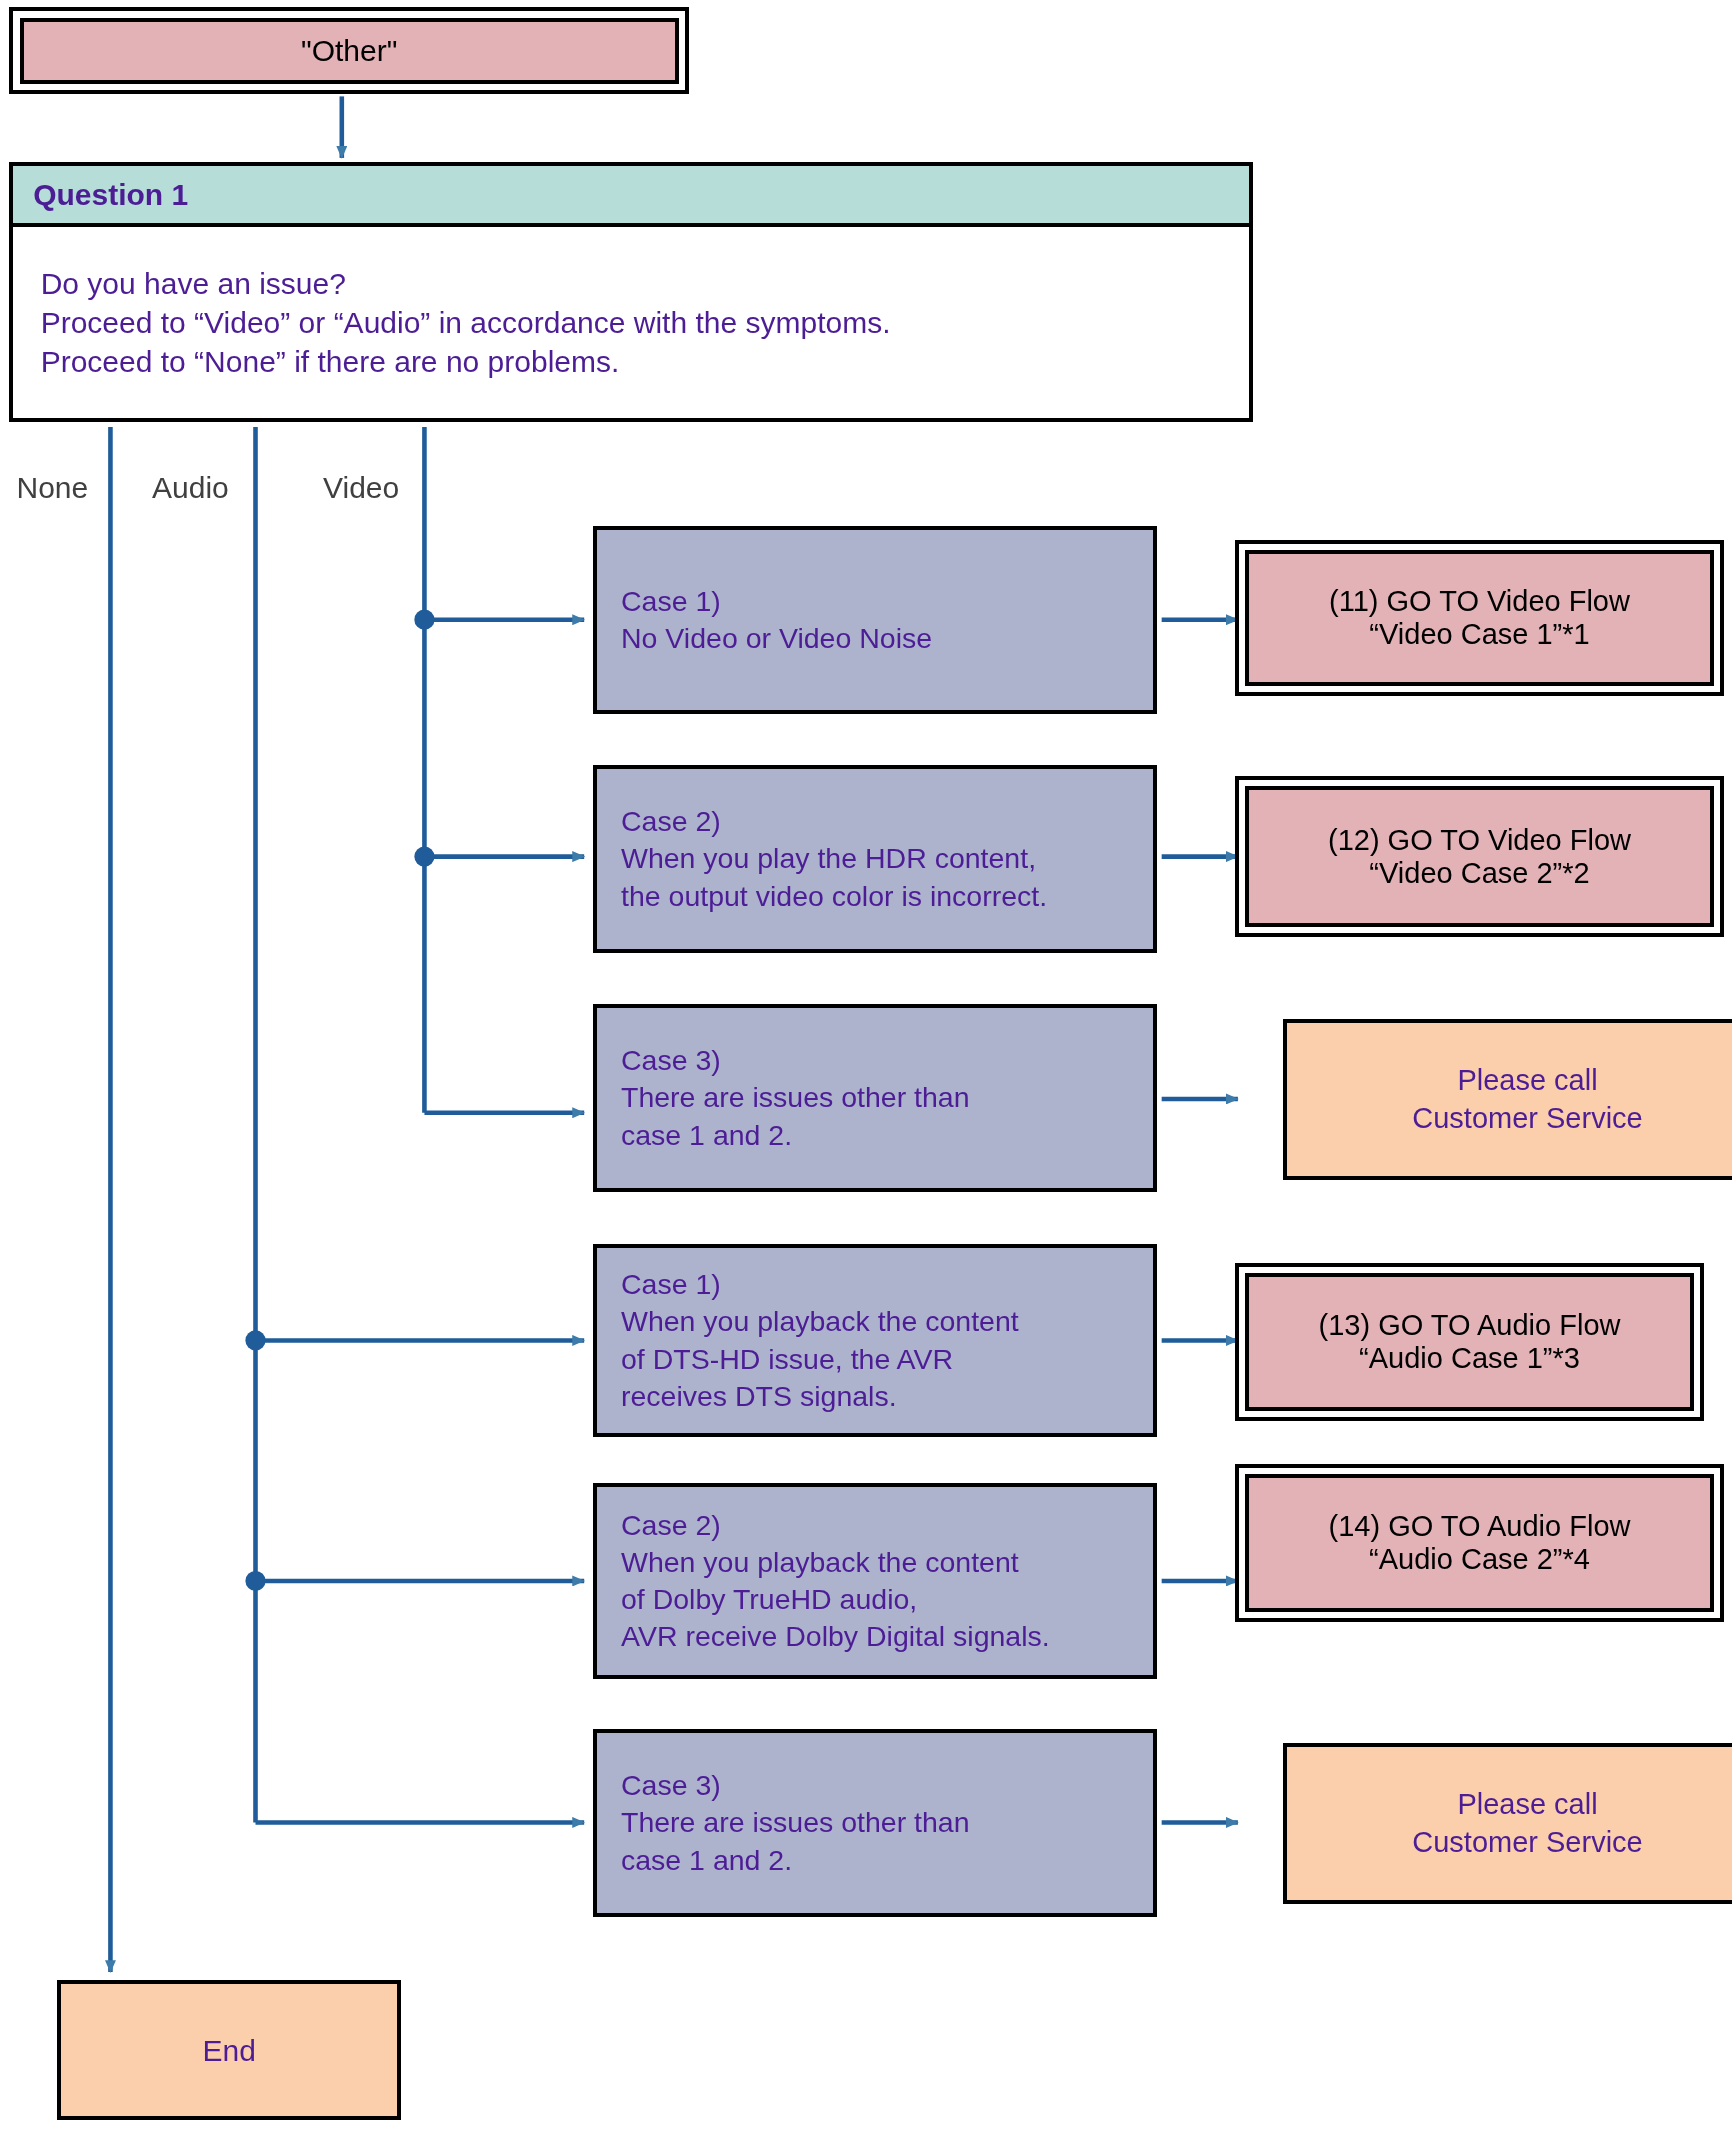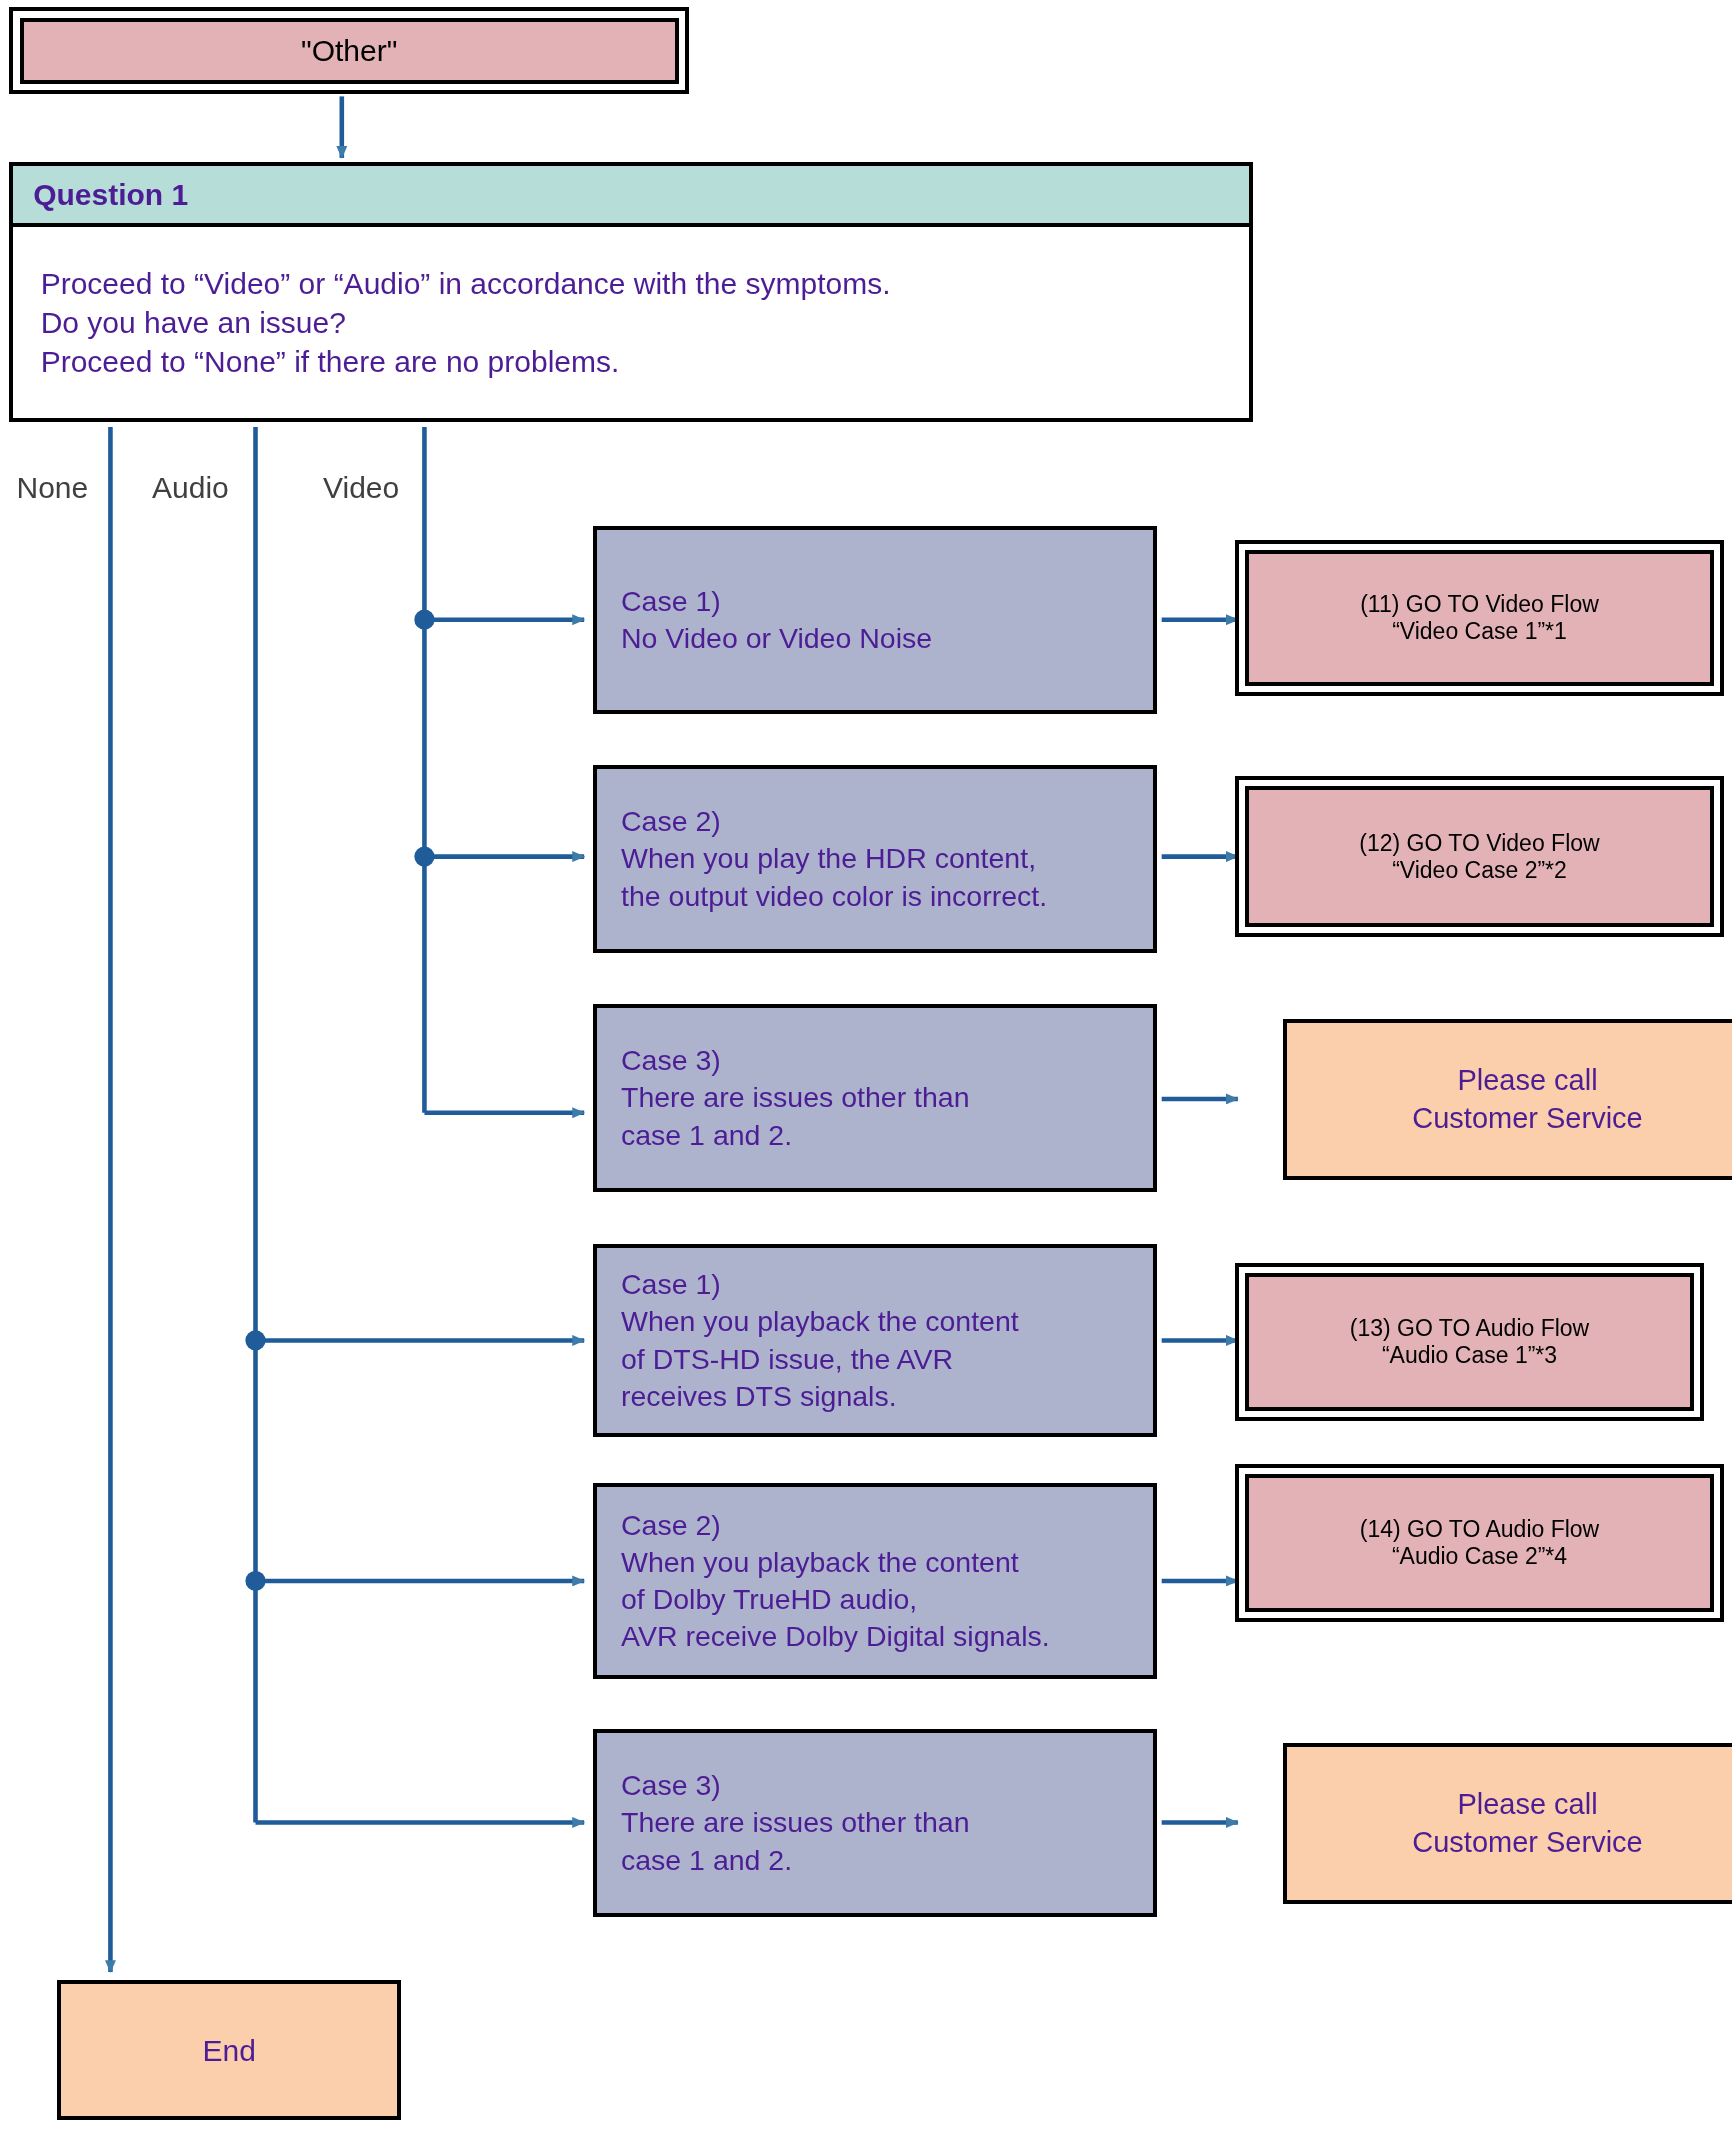--- a/index.html
+++ b/index.html
@@ -62,21 +62,21 @@
   .pink   { background: #e3b2b6; }
   .teal   { background: #b7ddd9; }
   .blue   { background: #adb2cd; }
   .peach  { background: #fbcfab; margin-left: 48px; }
   .white  { background: #ffffff; }
 
   .t-other  { font-size: 30px; }
   .t-qhead  { font-size: 30px; font-weight: bold; padding-left: 20px; }
   .t-qbody  { font-size: 30px; padding-left: 27.5px; }
   .t-case   { font-size: 28.5px; padding-left: 24px; }
-  .t-goto   { font-size: 23px; }
+  .t-goto   { font-size: 29px; }
   .t-call   { font-size: 29px; }
   .t-end    { font-size: 30px; }
 
   .branch-label {
     position: absolute;
     font-size: 30px;
     color: #404040;
     white-space: nowrap;
     margin-top: 32px;
   }
@@ -129,22 +129,22 @@
     <div class="inner pink">
       <span class="t-other">"Other"</span>
     </div>
   </div>
 
   <div class="node plain white" style="left:9.2px; top:162px; width:1244px; height:260px; padding:0;">
     <div class="teal" style="height:57px; display:flex; align-items:center; border-bottom:4.6px solid #000;">
       <span class="t-qhead">Question 1</span>
     </div>
     <div style="flex:1; display:flex; flex-direction:column; justify-content:center;">
+      <span class="t-qbody line">Do you have an issue?</span>
       <span class="t-qbody line">Proceed to “Video” or “Audio” in accordance with the symptoms.</span>
-      <span class="t-qbody line">Do you have an issue?</span>
       <span class="t-qbody line">Proceed to “None” if there are no problems.</span>
     </div>
   </div>
 
   <div class="branch-label" style="left:16.5px; top:439px;">None</div>
   <div class="branch-label" style="left:152px; top:439px;">Audio</div>
   <div class="branch-label" style="left:323px; top:439px;">Video</div>
 
   <div class="node plain blue" style="left:593px; top:526px; width:564px; height:188px;">
     <span class="t-case line">Case 1)</span>

